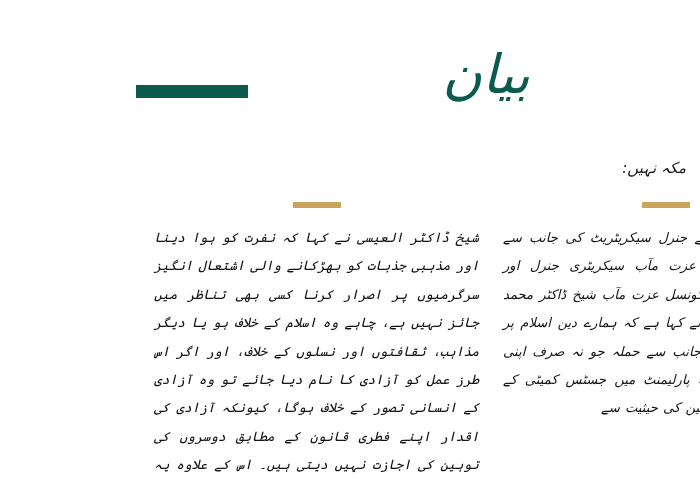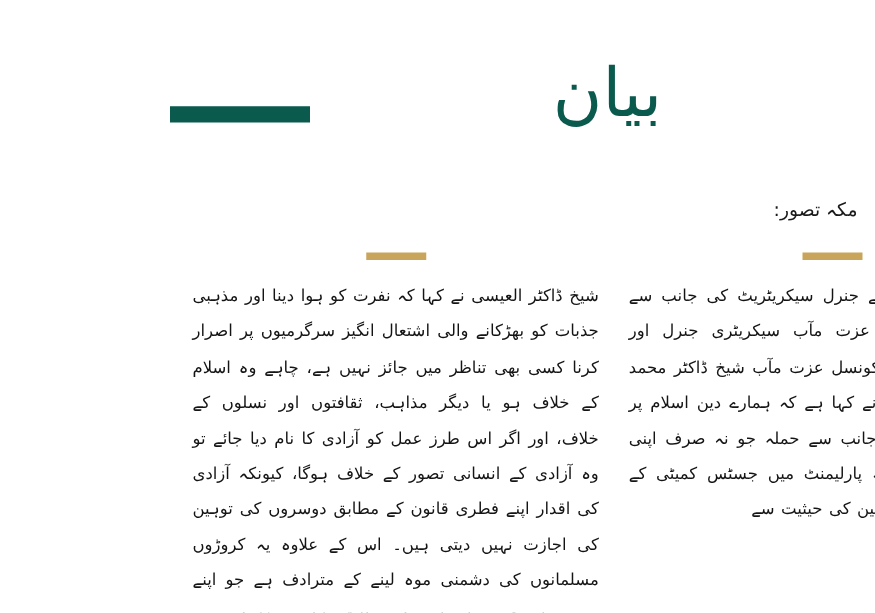--- a/index.html
+++ b/index.html
@@ -15,20 +15,21 @@
     overflow: hidden;
     position: relative;
   }
 
   .page {
     position: relative;
     width: 564px;
     height: 490px;
     box-sizing: border-box;
     overflow: hidden;
+    font-style: italic;
   }
 
   
   .masthead {
     position: absolute;
     left: 0;
     top: 0;
     width: 700px;
     height: 150px;
   }
@@ -130,21 +131,21 @@
 <body>
 
 <div class="page">
 
   <div class="masthead">
     <div class="rule rule-left"></div>
     <div class="rule rule-right"></div>
     <div class="masthead-title">بیان</div>
   </div>
 
-  <div class="dateline">مکہ تصور:</div>
+  <div class="dateline">مکہ نہیں:</div>
 
   <div class="columns">
 
     <div class="col col-right">
 
 
       <div class="block">
         <div class="accent"></div>
         <p class="para">رابطہ عالم اسلامی کے جنرل سیکریٹریٹ کی جانب سے جاری ایک بیان میں عزت مآب سیکریٹری جنرل اور چیئرمین مسلم علماء کونسل عزت مآب شیخ ڈاکٹر محمد بن عبدالکریم العیسی نے کہا ہے کہ ہمارے دین اسلام پر ایک ایسے شخص کی جانب سے حملہ جو نہ صرف اپنی نمائندگی کرتا ہے بلکہ پارلیمنٹ میں جسٹس کمیٹی کے چیئرمین کی حیثیت سے</p>
       </div>

